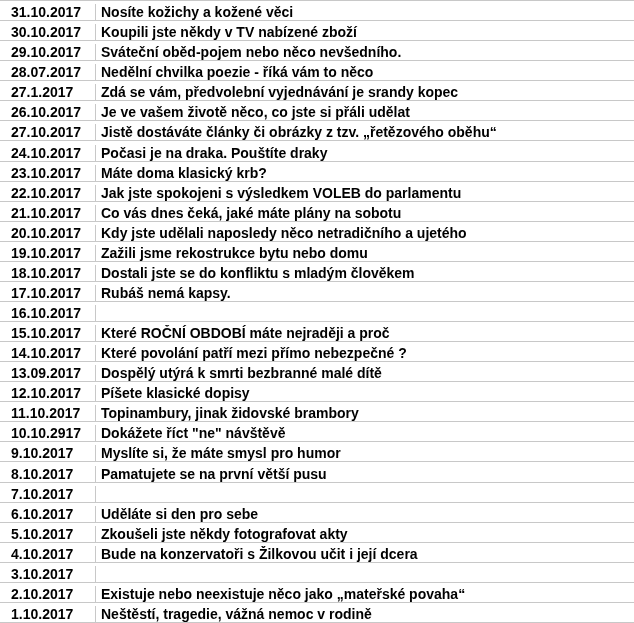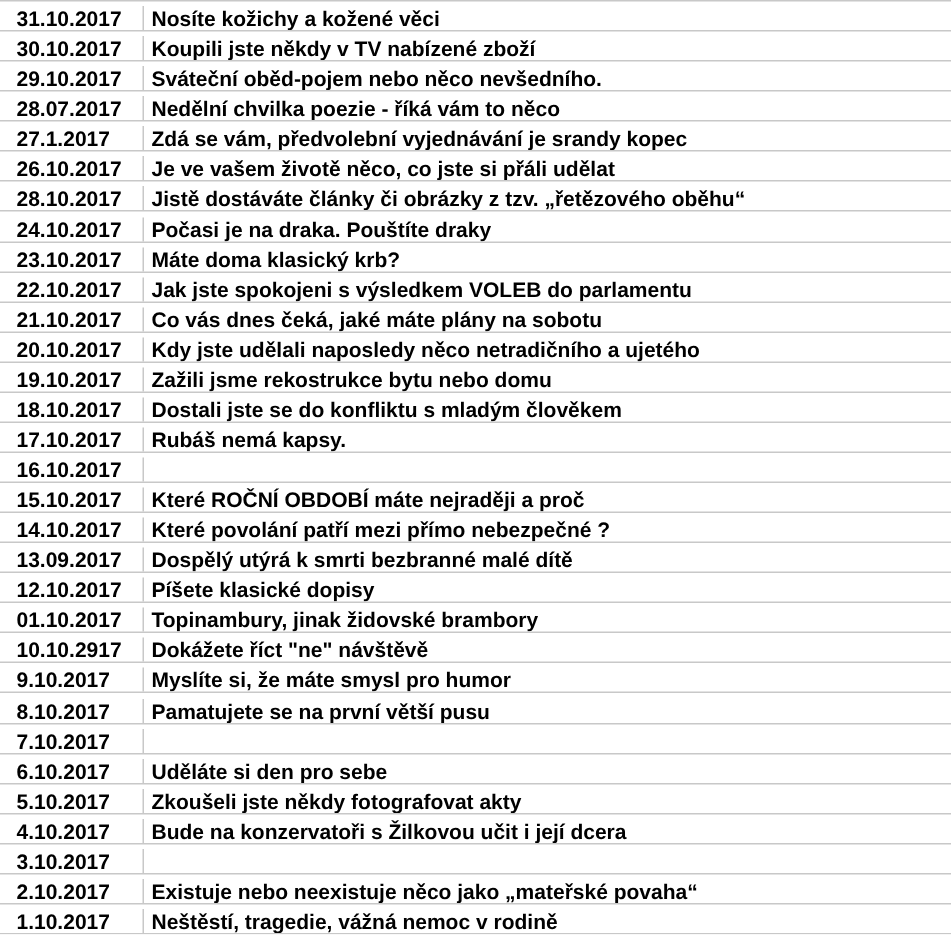--- a/index.html
+++ b/index.html
@@ -88,21 +88,21 @@
   </div>
 
   <div class="row">
     <div class="cell stub"></div>
     <div class="cell date">26.10.2017</div>
     <div class="cell title">Je ve vašem životě něco, co jste si přáli udělat</div>
   </div>
 
   <div class="row">
     <div class="cell stub"></div>
-    <div class="cell date">28.10.2017</div>
+    <div class="cell date">27.10.2017</div>
     <div class="cell title">Jistě dostáváte články či obrázky z tzv. „řetězového oběhu“</div>
   </div>
 
   <div class="row">
     <div class="cell stub"></div>
     <div class="cell date">24.10.2017</div>
     <div class="cell title">Počasi je na draka. Pouštíte draky</div>
   </div>
 
   <div class="row">
@@ -171,21 +171,21 @@
   </div>
 
   <div class="row">
     <div class="cell stub"></div>
     <div class="cell date">12.10.2017</div>
     <div class="cell title">Píšete klasické dopisy</div>
   </div>
 
   <div class="row">
     <div class="cell stub"></div>
-    <div class="cell date">01.10.2017</div>
+    <div class="cell date">11.10.2017</div>
     <div class="cell title">Topinambury, jinak židovské brambory</div>
   </div>
 
   <div class="row">
     <div class="cell stub"></div>
     <div class="cell date">10.10.2917</div>
     <div class="cell title">Dokážete říct "ne" návštěvě</div>
   </div>
 
   <div class="row">

